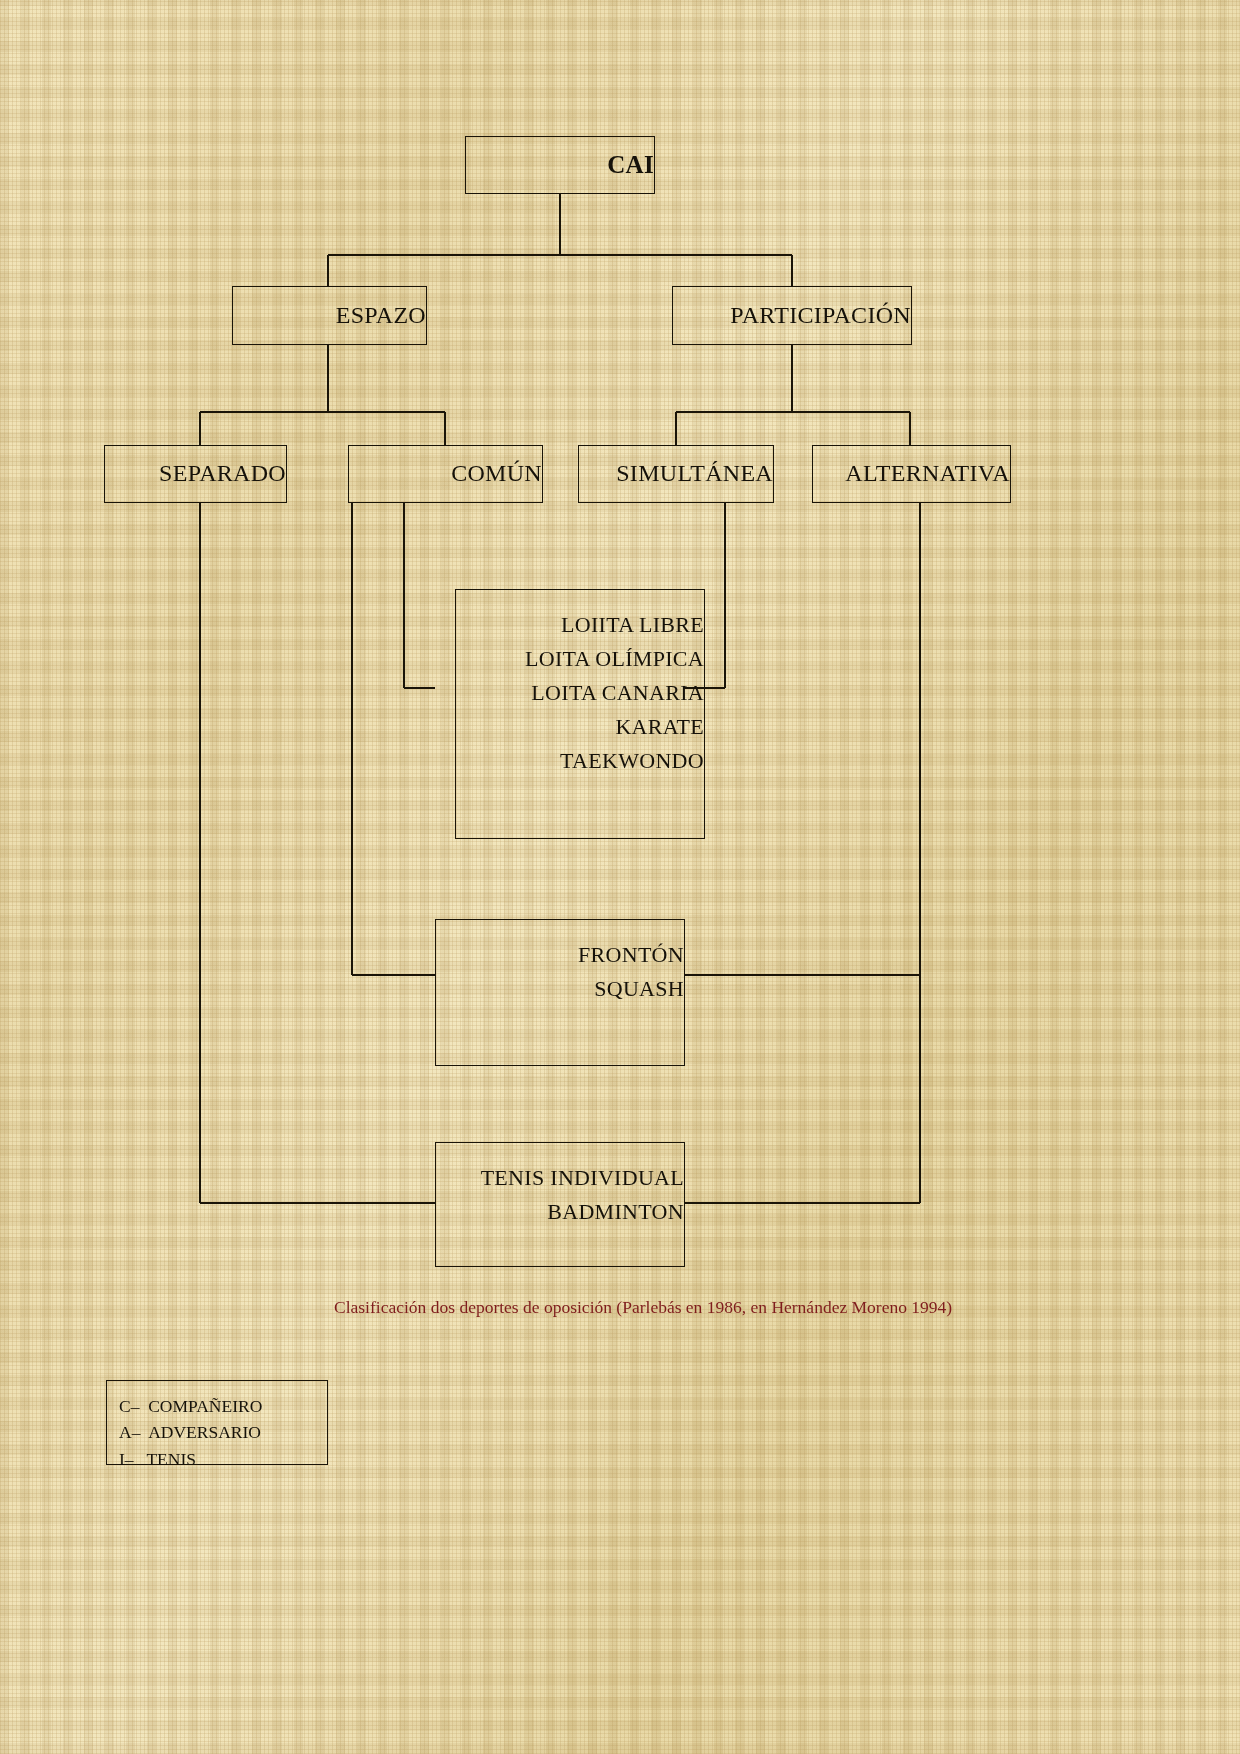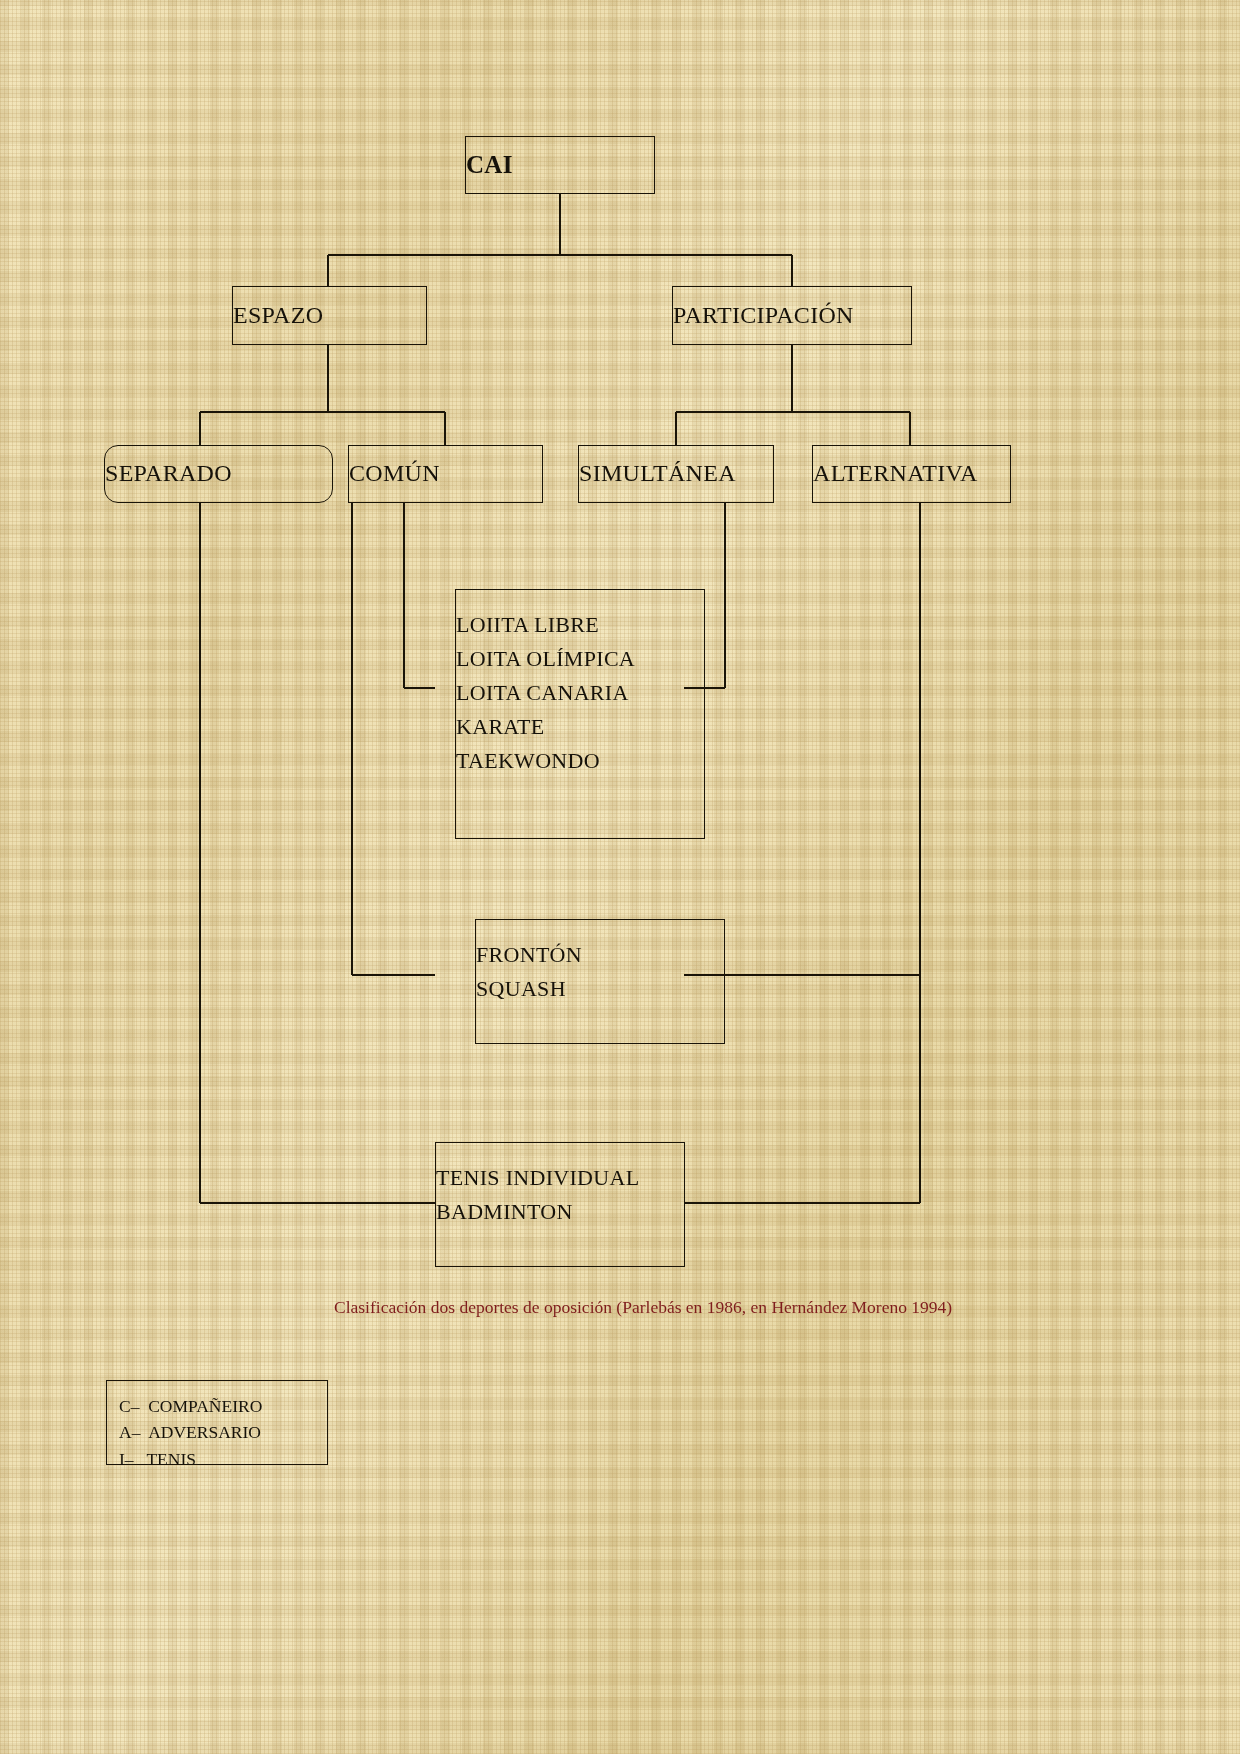--- a/index.html
+++ b/index.html
@@ -49,21 +49,21 @@
     z-index: 2;
   }
   .node {
     position: absolute;
     border: 1.6px solid #1a1408;
     background: transparent;
     color: #16120a;
     box-sizing: border-box;
     display: flex;
     flex-direction: column;
-    align-items: flex-start;
+    align-items: flex-end;
     justify-content: center;
     text-align: center;
     letter-spacing: 0.3px;
   }
   .node .line {
     display: block;
     line-height: 1.55;
     white-space: nowrap;
   }
   .lvl0 { font-size: 25px; font-weight: bold; }
@@ -143,21 +143,21 @@
   </div>
 
   <div class="node lvl1" style="left:232px; top:286px; width:195px; height:59px;">
     <span class="line">ESPAZO</span>
   </div>
 
   <div class="node lvl1" style="left:672px; top:286px; width:240px; height:59px;">
     <span class="line">PARTICIPACIÓN</span>
   </div>
 
-  <div class="node lvl2" style="left:104px; top:445px; width:229px; height:58px;border-radius:14px;">
+  <div class="node lvl2" style="left:104px; top:445px; width:183px; height:58px;">
     <span class="line">SEPARADO</span>
   </div>
 
   <div class="node lvl2" style="left:348px; top:445px; width:195px; height:58px;">
     <span class="line">COMÚN</span>
   </div>
 
   <div class="node lvl2" style="left:578px; top:445px; width:196px; height:58px;">
     <span class="line">SIMULTÁNEA</span>
   </div>
@@ -167,21 +167,21 @@
   </div>
 
   <div class="node leaf leaf-multi" style="left:455px; top:589px; width:250px; height:250px;">
     <span class="line">LOIITA LIBRE</span>
     <span class="line">LOITA OLÍMPICA</span>
     <span class="line">LOITA CANARIA</span>
     <span class="line">KARATE</span>
     <span class="line">TAEKWONDO</span>
   </div>
 
-  <div class="node leaf leaf-multi" style="left:435px; top:919px; width:250px; height:125px;margin-left:40px;">
+  <div class="node leaf leaf-multi" style="left:435px; top:919px; width:250px; height:147px;">
     <span class="line">FRONTÓN</span>
     <span class="line">SQUASH</span>
   </div>
 
   <div class="node leaf leaf-multi" style="left:435px; top:1142px; width:250px; height:125px;">
     <span class="line">TENIS INDIVIDUAL</span>
     <span class="line">BADMINTON</span>
   </div>
 
   <div class="caption" style="left:334px; top:1297px;">Clasificación dos deportes de oposición (Parlebás en 1986, en Hernández Moreno 1994)</div>

